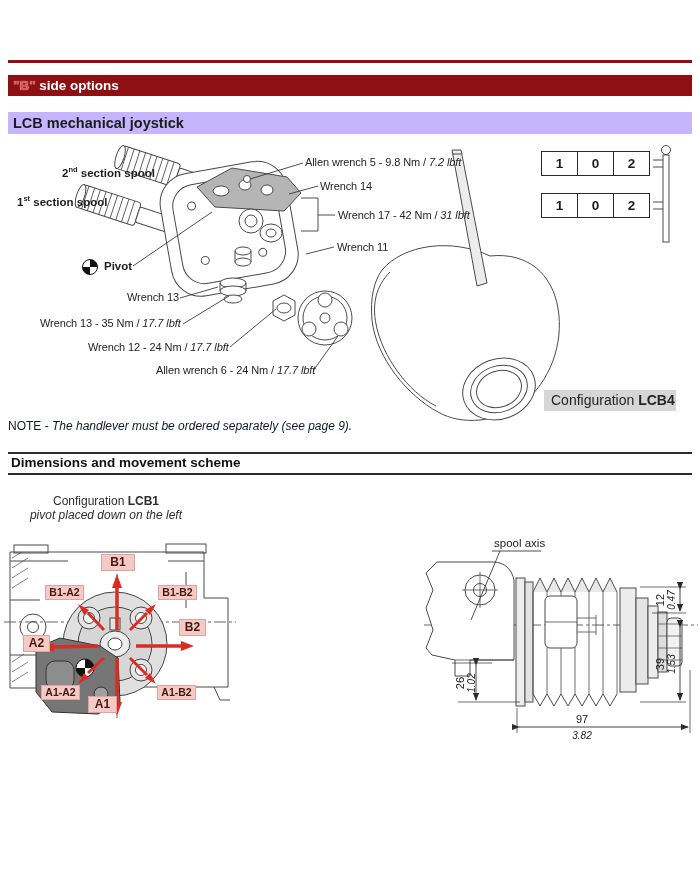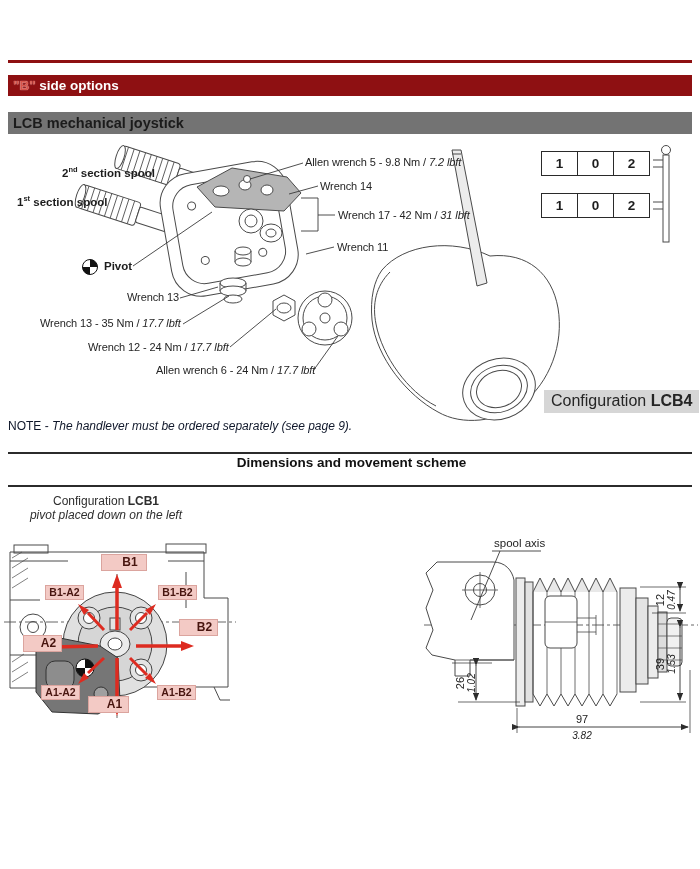--- a/index.html
+++ b/index.html
@@ -3,45 +3,45 @@
 <meta charset="utf-8">
 <style>
   html,body{margin:0;padding:0;background:#fff;}
   .page{position:relative;width:700px;height:869px;background:#ffffff;
         font-family:"Liberation Sans",sans-serif;overflow:hidden;color:#222;}
   .abs{position:absolute;}
   .redline{left:8px;top:60px;width:684px;height:3px;background:#8e1012;}
   .bar-red{left:8px;top:75px;width:684px;height:21px;background:#8e1012;color:#fff;
            font-weight:bold;font-size:13.5px;line-height:21px;padding-left:5px;box-sizing:border-box;}
   .b-hl{color:#d9544a;text-shadow:0 0 1px #ffffff;}
-  .bar-gray{left:8px;top:112px;width:684px;height:22px;background:#737373;color:#1b1b1b;
+  .bar-gray{left:8px;top:112px;width:684px;height:22px;background:#c4b5fd;color:#1b1b1b;
             font-weight:bold;font-size:14.5px;line-height:22px;padding-left:5px;box-sizing:border-box;}
   .callout{position:absolute;font-size:11px;color:#242424;white-space:nowrap;letter-spacing:-0.1px;}
   .callout em{font-style:italic;}
   .blabel{position:absolute;font-size:11.5px;font-weight:bold;color:#1d1d1d;white-space:nowrap;}
   sup{font-size:7.5px;vertical-align:super;line-height:0;}
   .code-table{position:absolute;display:flex;border:1.6px solid #2a2a2a;background:#fff;}
   .code-cell{width:35px;height:23px;display:flex;align-items:center;justify-content:center;
              font-weight:bold;font-size:13.5px;color:#1d1d1d;border-left:1.6px solid #2a2a2a;}
   .code-cell:first-child{border-left:none;}
-  .badge{position:absolute;background:#d6d6d6;color:#252525;font-size:16px;
-         padding:2px 7px 3px 7px;white-space:nowrap;}
+  .badge{position:absolute;background:#d6d6d6;color:#252525;font-size:14px;
+         padding:2px 1px 3px 7px;white-space:nowrap;}
   .badge b{font-weight:bold;}
   .note{position:absolute;left:8px;top:419px;font-size:12px;color:#0f172a;}
   .note em{font-style:italic;}
   .sec2{position:absolute;left:8px;top:452px;width:684px;border-top:2px solid #2b2b2b;
         border-bottom:2px solid #2b2b2b;font-weight:bold;font-size:13.5px;color:#111;
-        padding:1px 0 15px 3px;box-sizing:border-box;text-align:center;}
+        padding:1px 0 3px 3px;box-sizing:border-box;}
   .config{position:absolute;left:20px;width:172px;text-align:center;color:#2e2e2e;font-size:12px;line-height:13px;}
   .config .code{font-weight:bold;}
   .config .sub{font-style:italic;display:block;margin-top:1px;}
   .mv-label{position:absolute;background:#f3cac5;border:1px solid #dba49e;color:#48150f;
             font-weight:bold;text-align:center;line-height:13px;}
   .mv-s{font-size:10.5px;width:37px;height:13px;}
-  .mv-b{font-size:12px;line-height:15px;height:15px;padding-left:12px;}
+  .mv-b{font-size:12px;line-height:15px;height:15px;}
   svg{position:absolute;}
   svg text{font-family:"Liberation Sans",sans-serif;}
 </style>
 </head>
 <body>
 
 <div class="page">
 
   <div class="abs redline"></div>
 

